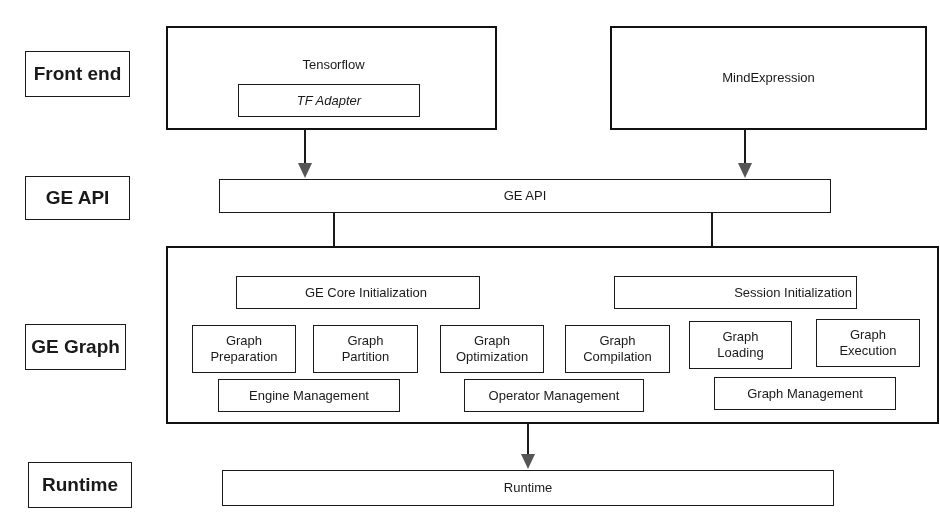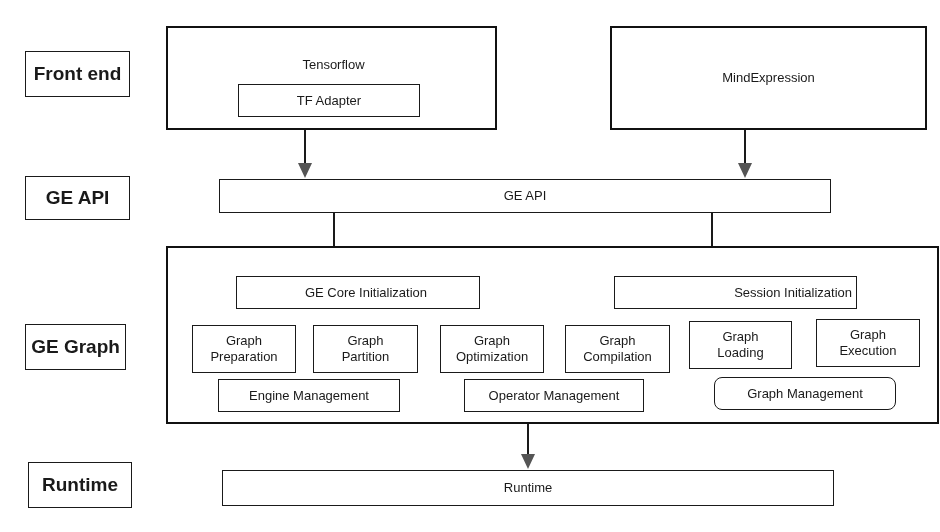--- a/index.html
+++ b/index.html
@@ -69,21 +69,21 @@
   <div class="box label-box" style="left:25px; top:324px; width:101px; height:46px;">
     <span>GE Graph</span>
   </div>
 
   <div class="box label-box" style="left:28px; top:462px; width:104px; height:46px;">
     <span>Runtime</span>
   </div>
 
   <div class="box outer" style="left:142px; top:26px; width:331px; height:104px; display:block;">
     <div class="title-text" style="left:0; top:29px; width:331px;">Tensorflow</div>
-    <div class="box" style="left:70px; top:56px; width:182px; height:33px;">
+    <div class="box" style="left:70px; top:56px; width:182px; height:33px;font-style:italic;">
       <span>TF Adapter</span>
     </div>
   </div>
 
   <div class="box outer" style="left:586px; top:26px; width:317px; height:104px;">
     <span>MindExpression</span>
   </div>
 
   <svg class="arrow" style="left:285px; top:130px; width:40px; height:50px;" viewBox="0 0 40 50">
     <line x1="20" y1="0" x2="20" y2="36" stroke="#1a1a1a" stroke-width="2"></line>
@@ -150,21 +150,21 @@
     </div>
 
     <div class="box" style="left:296px; top:131px; width:180px; height:33px;">
       <span>Operator Management</span>
     </div>
 
     <div class="box" style="left:50px; top:131px; width:182px; height:33px;">
       <span>Engine Management</span>
     </div>
 
-    <div class="box" style="left:546px; top:129px; width:182px; height:33px;border-radius:8px;">
+    <div class="box" style="left:546px; top:129px; width:182px; height:33px;">
       <span>Graph Management</span>
     </div>
   </div>
 
   <svg class="arrow" style="left:508px; top:424px; width:40px; height:48px;" viewBox="0 0 40 48">
     <line x1="20" y1="0" x2="20" y2="33" stroke="#1a1a1a" stroke-width="2"></line>
     <polygon points="20,45 13,30 27,30" fill="#555555"></polygon>
   </svg>
 
   <div class="box" style="left:222px; top:470px; width:612px; height:36px;">

